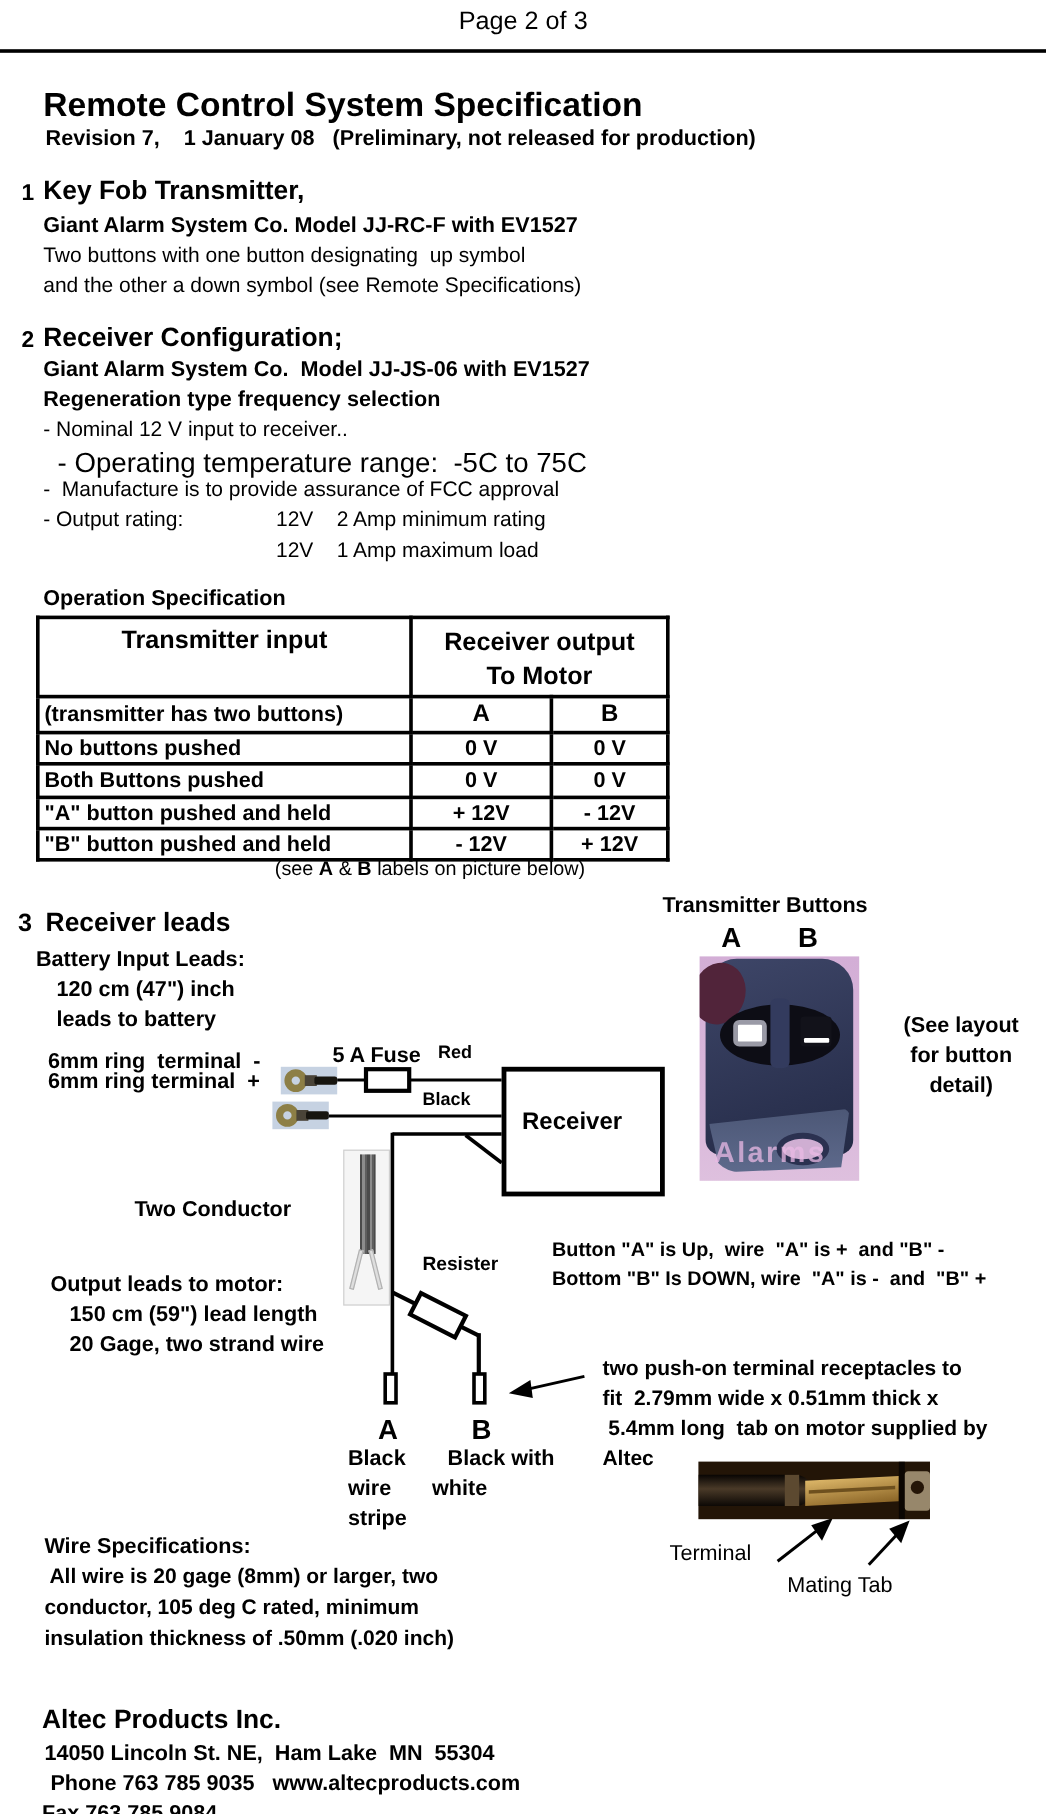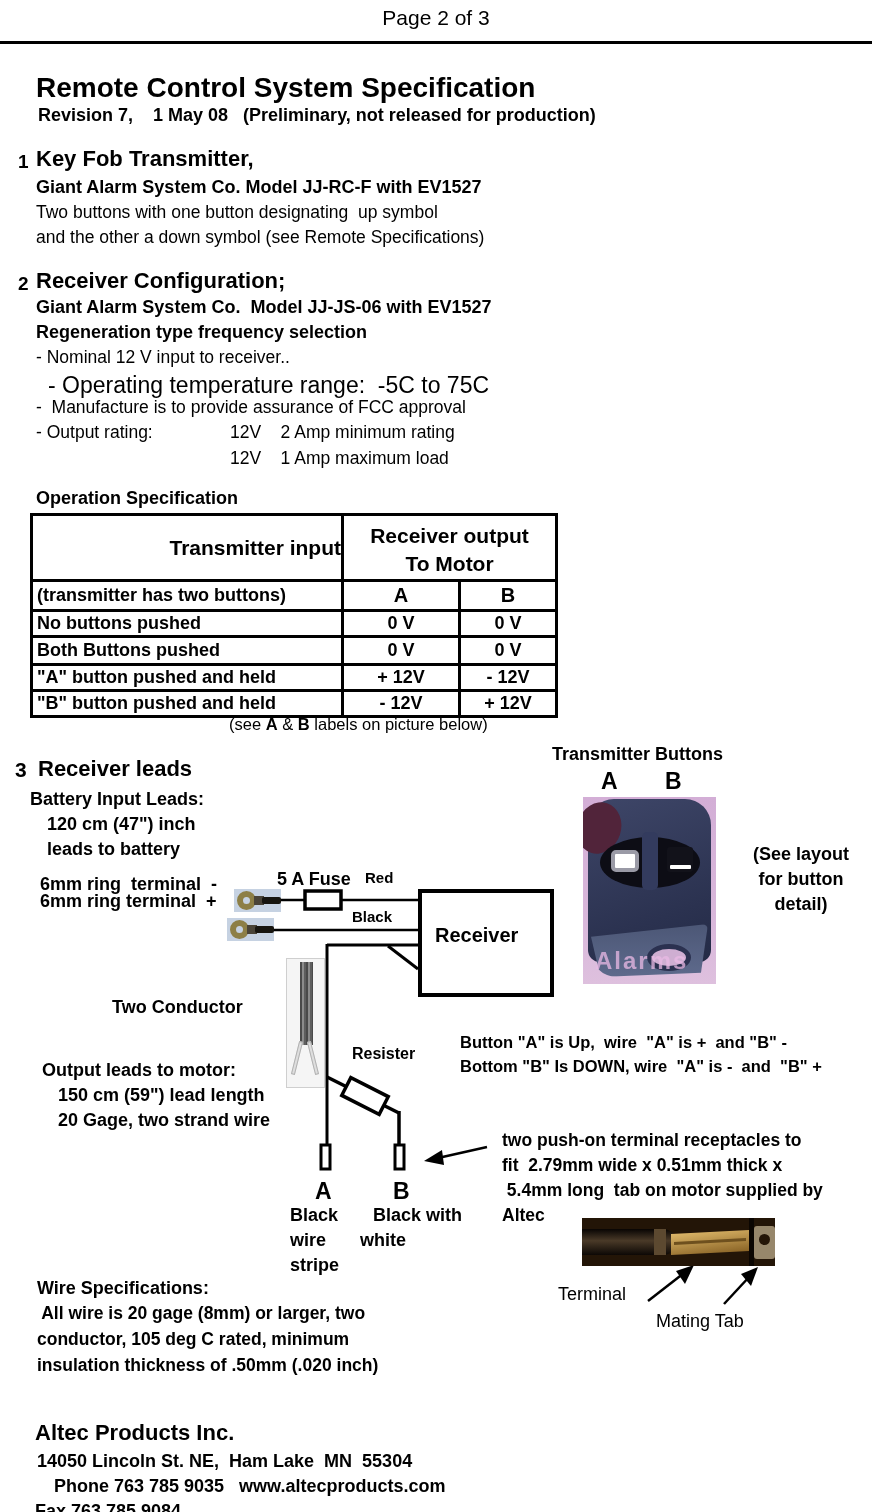--- a/index.html
+++ b/index.html
@@ -12,21 +12,21 @@
   .t { position:absolute; white-space:pre; line-height:1.15; color:#000; }
   .b { font-weight:bold; }
   .center { left:0; right:0; text-align:center; }
   .rule { position:absolute; left:0; top:41px; width:872px; height:2.5px; background:#000; }
 
   
   #op-table { position:absolute; left:30px; top:513px; border-collapse:collapse; table-layout:fixed; }
   #op-table td, #op-table th { border:3px solid #000; overflow:hidden; }
   #op-table .c1 { width:311px; text-align:left; padding-left:4px; }
   #op-table .cv { text-align:center; }
-  #op-table .hdr1 { font-size:21px; font-weight:bold; text-align:right; vertical-align:top; padding-top:20px; }
+  #op-table .hdr1 { font-size:21px; font-weight:bold; text-align:center; vertical-align:top; padding-top:6px; }
   #op-table .hdr2 { font-size:21px; font-weight:bold; text-align:center; vertical-align:top; padding-top:6px; line-height:1.35; }
   #op-table .ab { font-size:20px; font-weight:bold; }
   #op-table .cell { font-size:18px; font-weight:bold; }
 
   .box { position:absolute; border:4px solid #000; background:#fff; }
 
   svg.overlay { position:absolute; left:0; top:0; width:872px; height:1512px; pointer-events:none; }
 
   
   .fob { position:absolute; left:583px; top:797px; width:133px; height:187px;
@@ -77,21 +77,21 @@
 </style>
 </head>
 <body>
 
 <div id="page">
 
   <div class="t center" style="top:6px; font-size:21px;">Page 2 of 3</div>
   <div class="rule"></div>
 
   <div class="t b" style="left:36px; top:72px; font-size:28px;">Remote Control System Specification</div>
-  <div class="t b" style="left:38px; top:105px; font-size:18px;">Revision 7,    1 May 08   (Preliminary, not released for production)</div>
+  <div class="t b" style="left:38px; top:105px; font-size:18px;">Revision 7,    1 January 08   (Preliminary, not released for production)</div>
 
   <div class="t b" style="left:18px; top:151px; font-size:19px;">1</div>
   <div class="t b" style="left:36px; top:146px; font-size:22px;">Key Fob Transmitter,</div>
   <div class="t b" style="left:36px; top:177px; font-size:18px;">Giant Alarm System Co. Model JJ-RC-F with EV1527</div>
   <div class="t" style="left:36px; top:202px; font-size:17.5px;">Two buttons with one button designating  up symbol</div>
   <div class="t" style="left:36px; top:227px; font-size:17.5px;">and the other a down symbol (see Remote Specifications)</div>
 
   <div class="t b" style="left:18px; top:273px; font-size:19px;">2</div>
   <div class="t b" style="left:36px; top:268px; font-size:22px;">Receiver Configuration;</div>
   <div class="t b" style="left:36px; top:297px; font-size:18px;">Giant Alarm System Co.  Model JJ-JS-06 with EV1527</div>
@@ -259,16 +259,16 @@
   <div class="t" style="left:558px; top:1284px; font-size:18px;">Terminal</div>
   <div class="t" style="left:656px; top:1311px; font-size:18px;">Mating Tab</div>
 
   <div class="t b" style="left:37px; top:1278px; font-size:18px;">Wire Specifications:</div>
   <div class="t b" style="left:37px; top:1303px; font-size:17.5px;"> All wire is 20 gage (8mm) or larger, two</div>
   <div class="t b" style="left:37px; top:1329px; font-size:17.5px;">conductor, 105 deg C rated, minimum</div>
   <div class="t b" style="left:37px; top:1355px; font-size:17.5px;">insulation thickness of .50mm (.020 inch)</div>
 
   <div class="t b" style="left:35px; top:1420px; font-size:22px;">Altec Products Inc.</div>
   <div class="t b" style="left:37px; top:1451px; font-size:18px;">14050 Lincoln St. NE,  Ham Lake  MN  55304</div>
-  <div class="t b" style="left:37px; top:1476px; font-size:18px;margin-left:12px;"> Phone 763 785 9035   www.altecproducts.com</div>
+  <div class="t b" style="left:37px; top:1476px; font-size:18px;"> Phone 763 785 9035   www.altecproducts.com</div>
   <div class="t b" style="left:35px; top:1501px; font-size:18px;">Fax 763 785 9084</div>
 
 </div>
 
 </body></html>

